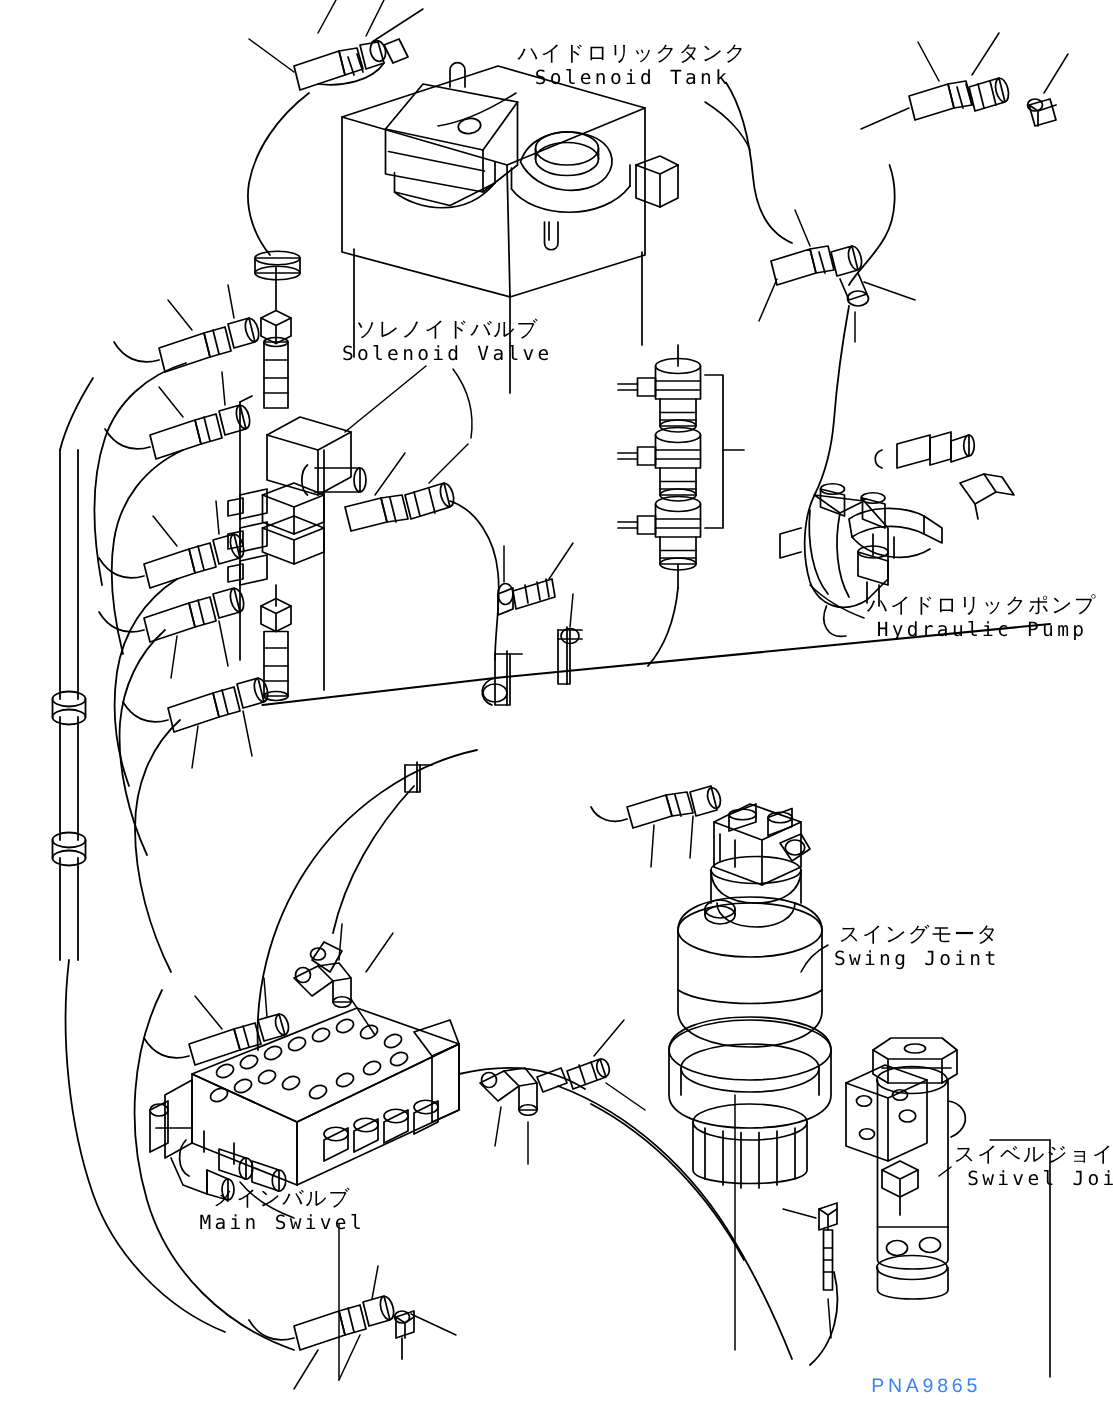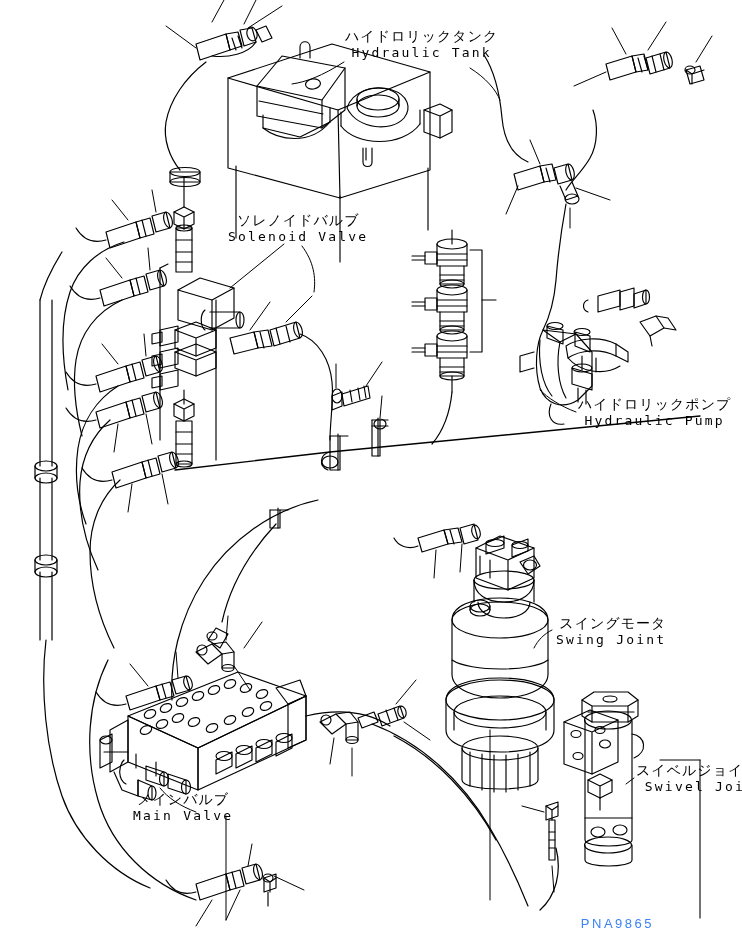--- a/index.html
+++ b/index.html
@@ -590,21 +590,21 @@
       <path d="M226 816 L226 920"></path>
       <path d="M490 730 L490 900"></path>
       <path d="M700 760 L700 918" stroke-width="1.1"></path>
       <path d="M700 760 L660 760"></path>
     </g>
   </g>
 </svg>
 
 <div class="lbl" style="left:345px;top:28px;">
   <div class="jp">ハイドロリックタンク</div>
-  <div class="en">Hydraulic Tank</div>
+  <div class="en">Solenoid Tank</div>
 </div>
 
 <div class="lbl" style="left:228px;top:212px;">
   <div class="jp">ソレノイドバルブ</div>
   <div class="en">Solenoid Valve</div>
 </div>
 
 <div class="lbl" style="left:578px;top:396px;">
   <div class="jp">ハイドロリックポンプ</div>
   <div class="en">Hydraulic Pump</div>
@@ -615,18 +615,18 @@
   <div class="en">Swing Joint</div>
 </div>
 
 <div class="lbl" style="left:636px;top:762px;">
   <div class="jp">スイベルジョイント</div>
   <div class="en">Swivel Joint</div>
 </div>
 
 <div class="lbl" style="left:133px;top:791px;">
   <div class="jp">メインバルブ</div>
-  <div class="en">Main Valve</div>
+  <div class="en">Main Swivel</div>
 </div>
 
 <div id="dwgno">PNA9865</div>
 
 </div>
 
 </body></html>

